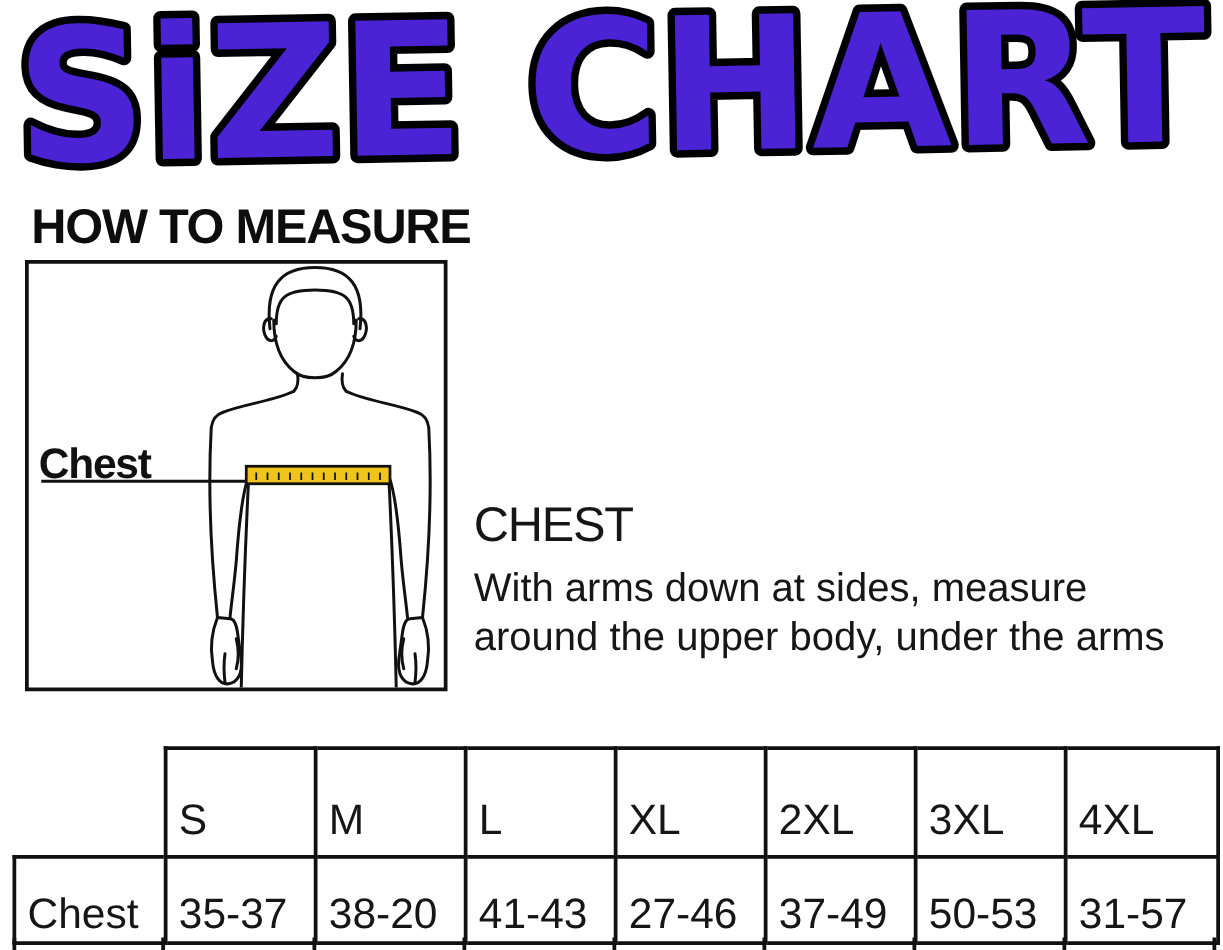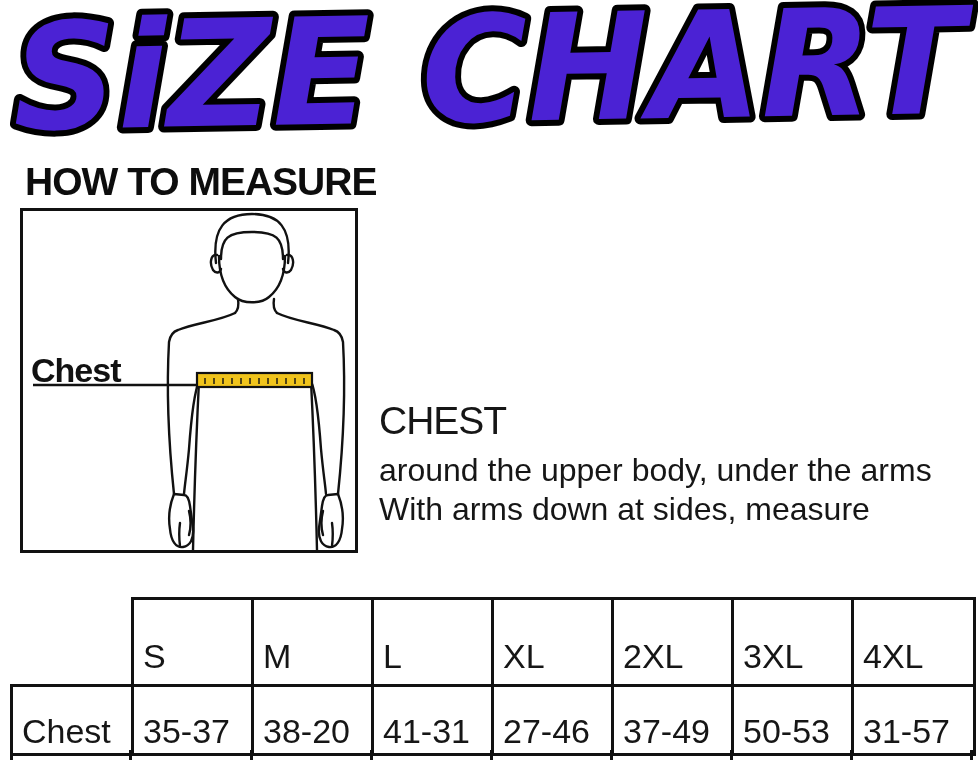--- a/index.html
+++ b/index.html
@@ -1,20 +1,20 @@
 <!DOCTYPE html>
 <html><head>
 <meta charset="utf-8">
 <style>
   html,body{margin:0;padding:0;background:#fff;}
   #page{position:relative;width:978px;height:760px;background:#ffffff;overflow:hidden;
         font-family:"Liberation Sans",sans-serif;color:#111;}
 
   
-  #title-wrap{position:absolute;left:0;top:0;width:978px;height:158px;font-style:italic;}
+  #title-wrap{position:absolute;left:0;top:0;width:978px;height:158px;}
 
   
   #how-to-measure{position:absolute;left:25px;top:160px;font-size:39px;font-weight:bold;
                   letter-spacing:-1px;color:#0d0d0d;white-space:nowrap;}
 
   
   #figure-box{position:absolute;left:20px;top:208px;width:332px;height:339px;
               border:3px solid #111;background:#fff;}
 
   
@@ -84,22 +84,22 @@
 
       <rect x="174" y="162" width="115" height="14" fill="#F0C41C" stroke="#111" stroke-width="2.2"></rect>
       <path d="M182,167 v6 M191,167 v6 M200,167 v6 M209,167 v6 M218,167 v6 M227,167 v6 M236,167 v6 M245,167 v6 M254,167 v6 M263,167 v6 M272,167 v6 M281,167 v6" stroke="#111" stroke-width="1.4"></path>
 
       <text x="8" y="171" font-family="Liberation Sans, sans-serif" font-size="34" font-weight="bold" letter-spacing="-1" fill="#111">Chest</text>
     </svg>
   </div>
 
   <div id="chest-heading">CHEST</div>
   <div id="chest-instructions">
+    <div class="line">With arms down at sides, measure</div>
     <div class="line">around the upper body, under the arms</div>
-    <div class="line">With arms down at sides, measure</div>
   </div>
 
   <table id="size-table">
     <colgroup>
       <col style="width:121px">
         <col style="width:120px">
         <col style="width:120px">
         <col style="width:120px">
       <col style="width:120px">
         <col style="width:120px">
@@ -114,21 +114,21 @@
       <td>L</td>
       <td>XL</td>
       <td>2XL</td>
       <td>3XL</td>
       <td>4XL</td>
     </tr>
     <tr class="data">
       <td>Chest</td>
       <td>35-37</td>
       <td>38-20</td>
-      <td>41-31</td>
+      <td>41-43</td>
       <td>27-46</td>
       <td>37-49</td>
       <td>50-53</td>
       <td>31-57</td>
     </tr>
   </tbody>
     </table>
 
   <div class="stub" style="left:10px"></div>
   <div class="stub" style="left:129px"></div>

